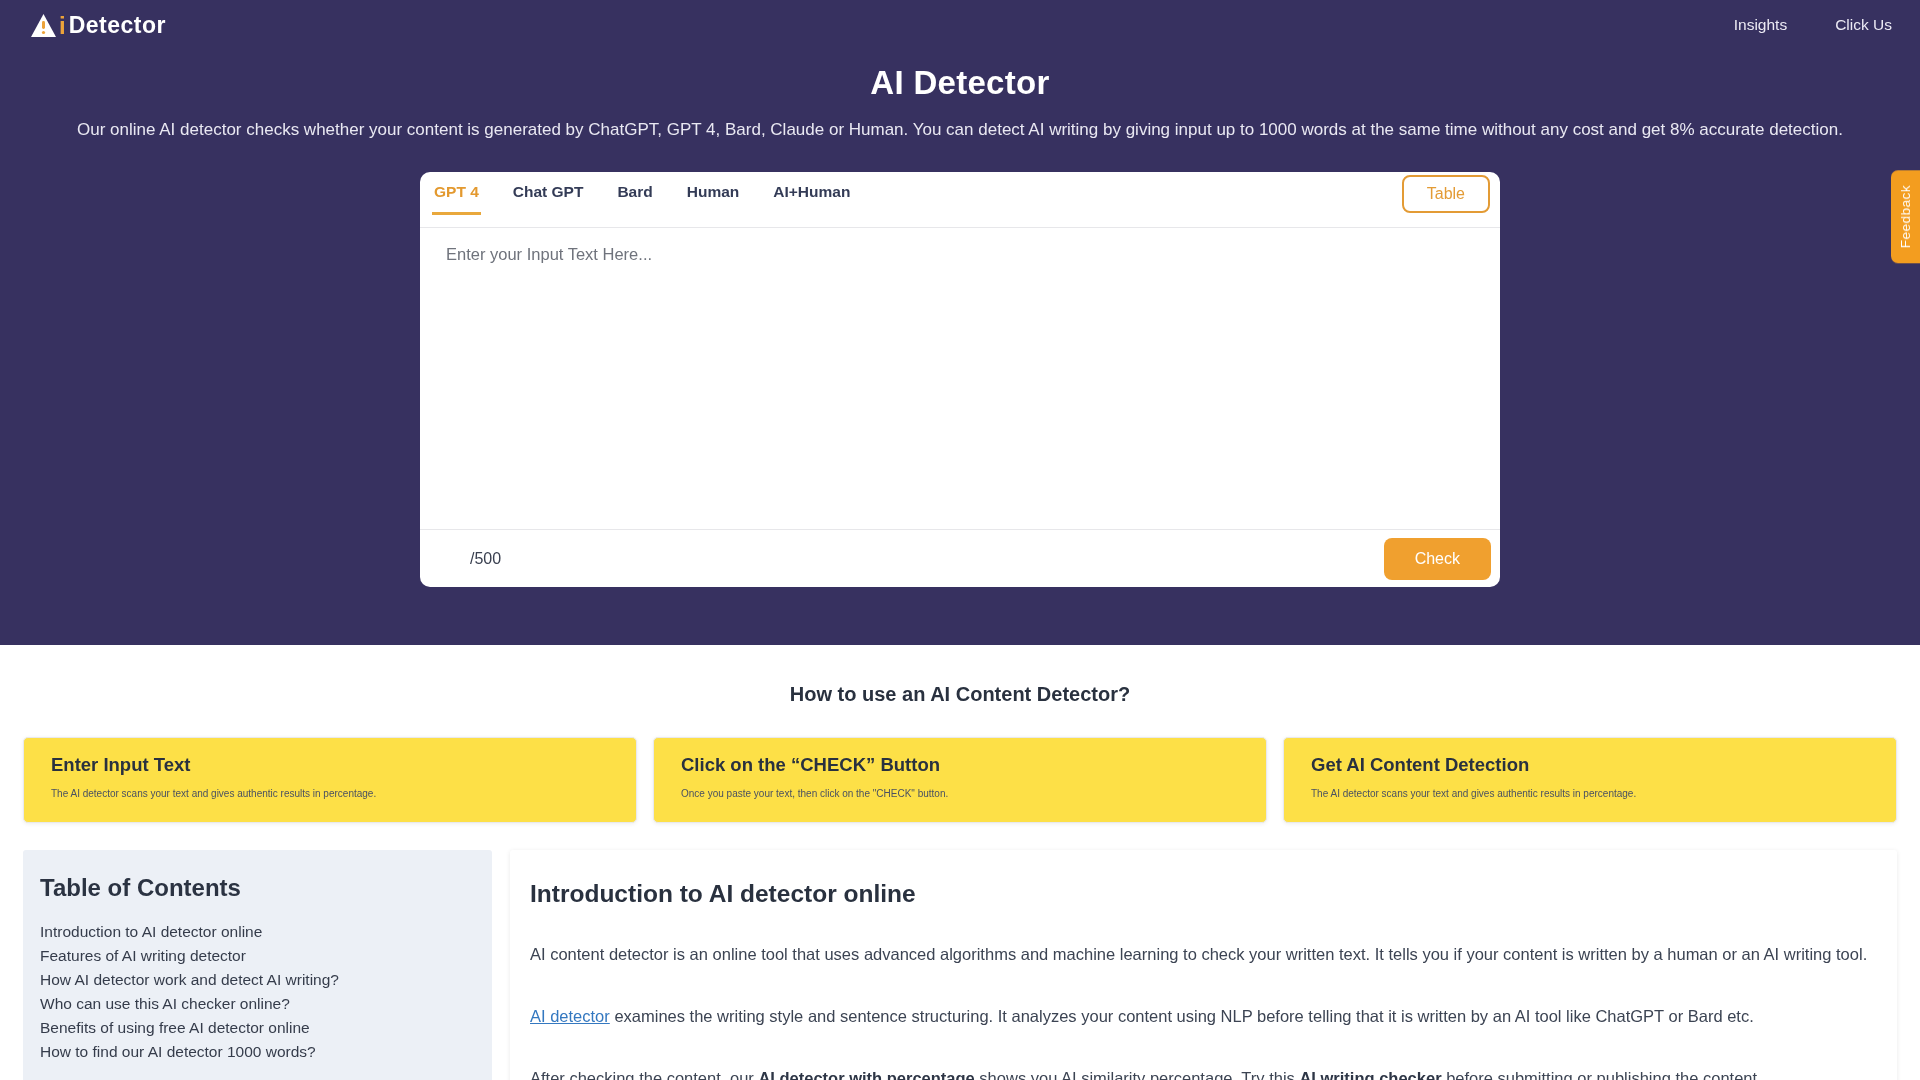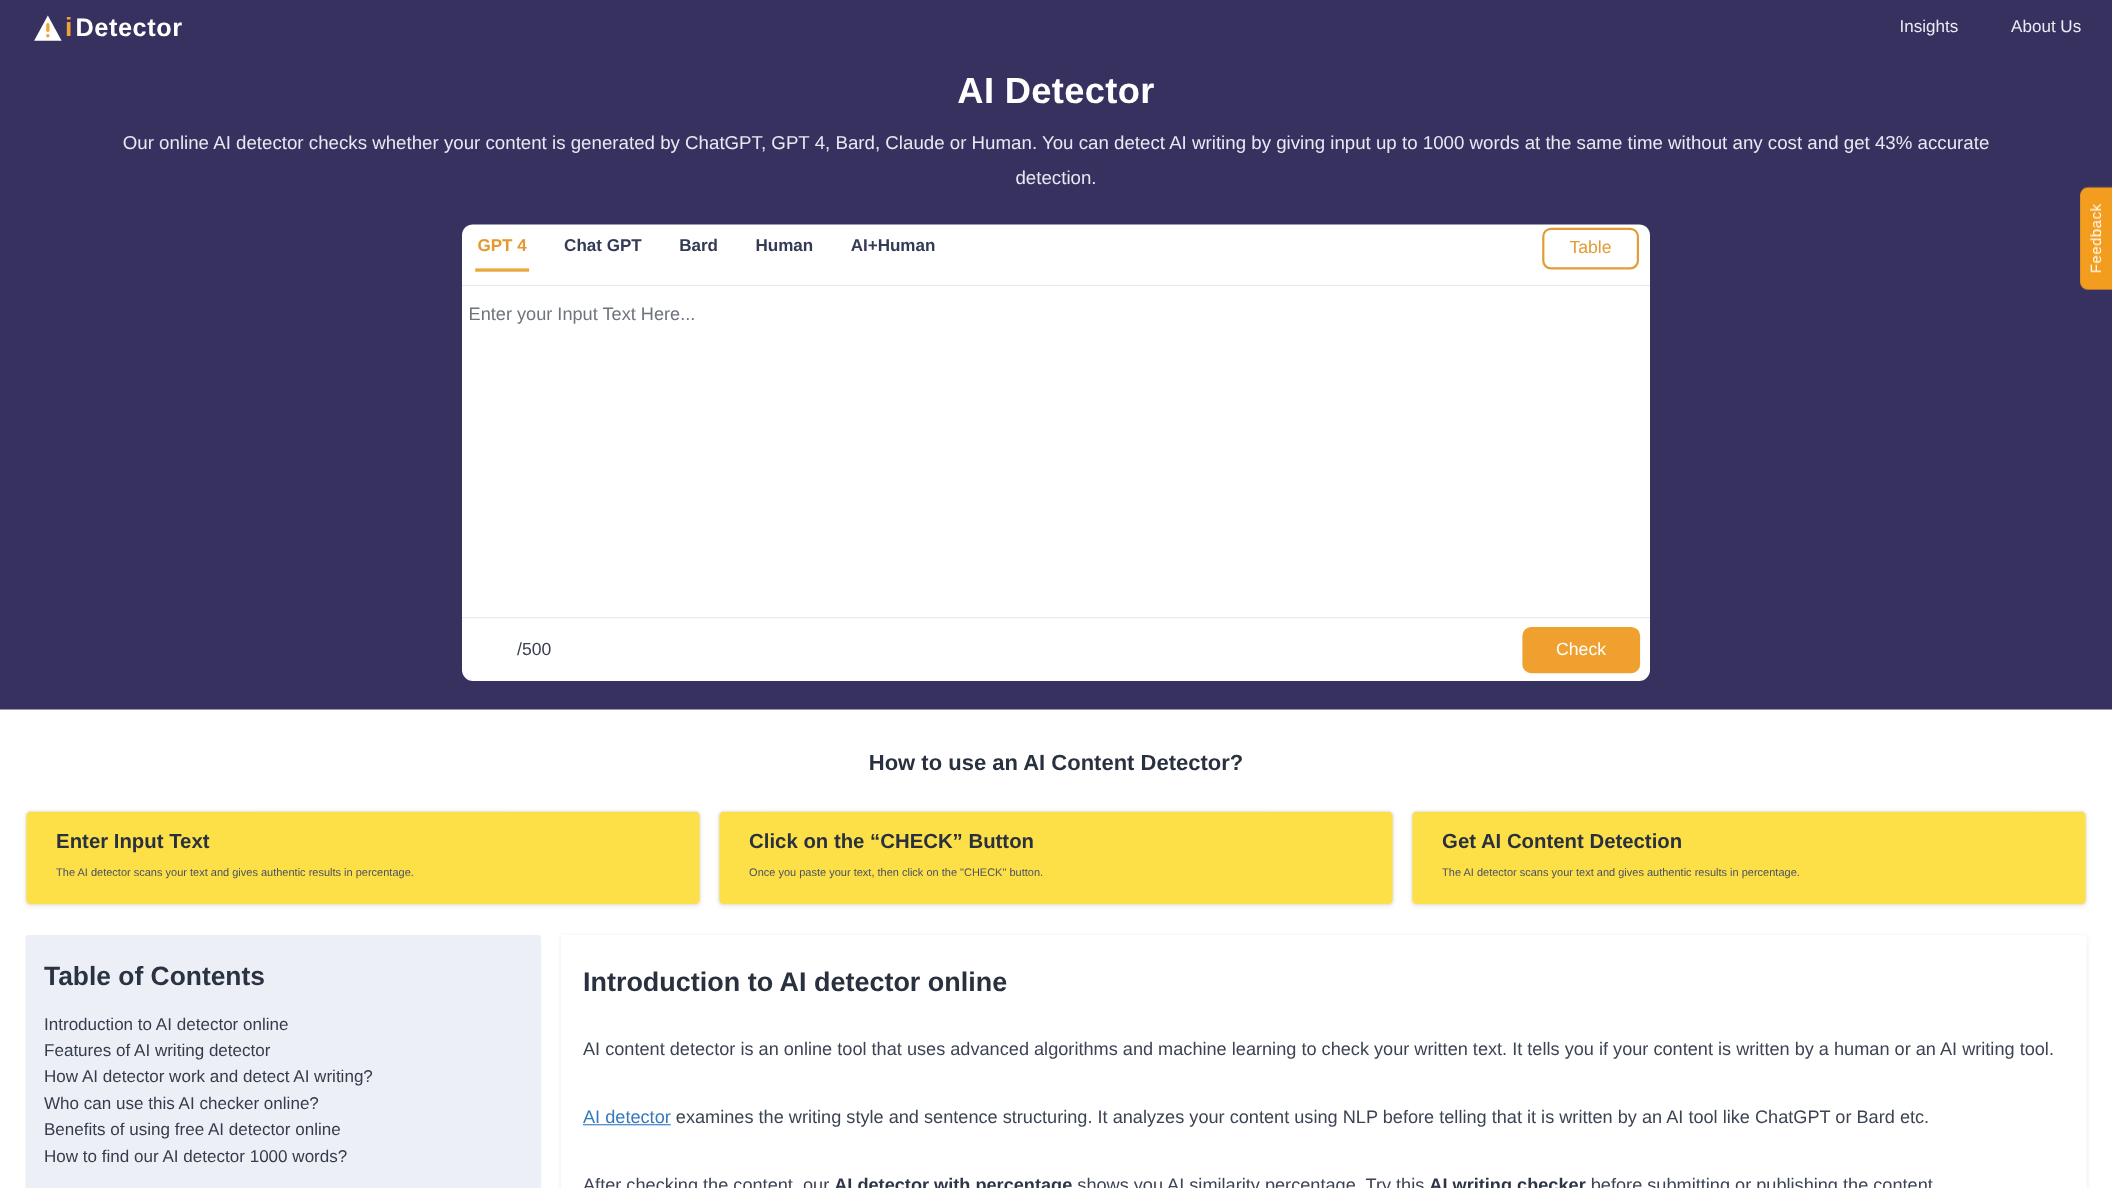--- a/index.html
+++ b/index.html
@@ -108,21 +108,21 @@
     font-family: "Liberation Sans", sans-serif;
     padding: 8px 23px;
     cursor: pointer;
   }
   .input-area { flex: 1; display: flex; }
   .detector-input {
     flex: 1;
     border: none;
     outline: none;
     resize: none;
-    padding: 17px 6px;
+    padding: 17px 26px;
     font-size: 16.5px;
     font-family: "Liberation Sans", sans-serif;
     color: #333b56;
   }
   .detector-input::placeholder { color: #6f737c; }
   .card-footer {
     flex: none;
     height: 58px;
     border-top: 1px solid #e7e7ea;
     display: flex;
@@ -257,26 +257,26 @@
           <path d="M13.5 1 L26 24 H1 Z" fill="#ffffff"></path>
           <circle cx="13.5" cy="19.5" r="1.6" fill="#eda33a"></circle>
           <rect x="12" y="8" width="3" height="8" rx="1.4" fill="#eda33a"></rect>
         </svg>
       </span>
       <span class="logo-i">i</span>
       <span class="logo-text">Detector</span>
     </div>
     <nav class="nav">
       <a class="nav-link">Insights</a>
-      <a class="nav-link">About Us</a>
+      <a class="nav-link">Click Us</a>
     </nav>
   </div>
 
   <h1 class="hero-title">AI Detector</h1>
-  <p class="hero-desc">Our online AI detector checks whether your content is generated by ChatGPT, GPT 4, Bard, Claude or Human. You can detect AI writing by giving input up to 1000 words at the same time without any cost and get 43% accurate detection.</p>
+  <p class="hero-desc">Our online AI detector checks whether your content is generated by ChatGPT, GPT 4, Bard, Claude or Human. You can detect AI writing by giving input up to 1000 words at the same time without any cost and get 8% accurate detection.</p>
 
   <div class="detector-card">
     <div class="tabs-row">
       <div class="tabs">
         <div class="tab active">GPT 4</div>
         <div class="tab">Chat GPT</div>
         <div class="tab">Bard</div>
         <div class="tab">Human</div>
         <div class="tab">AI+Human</div>
       </div>

